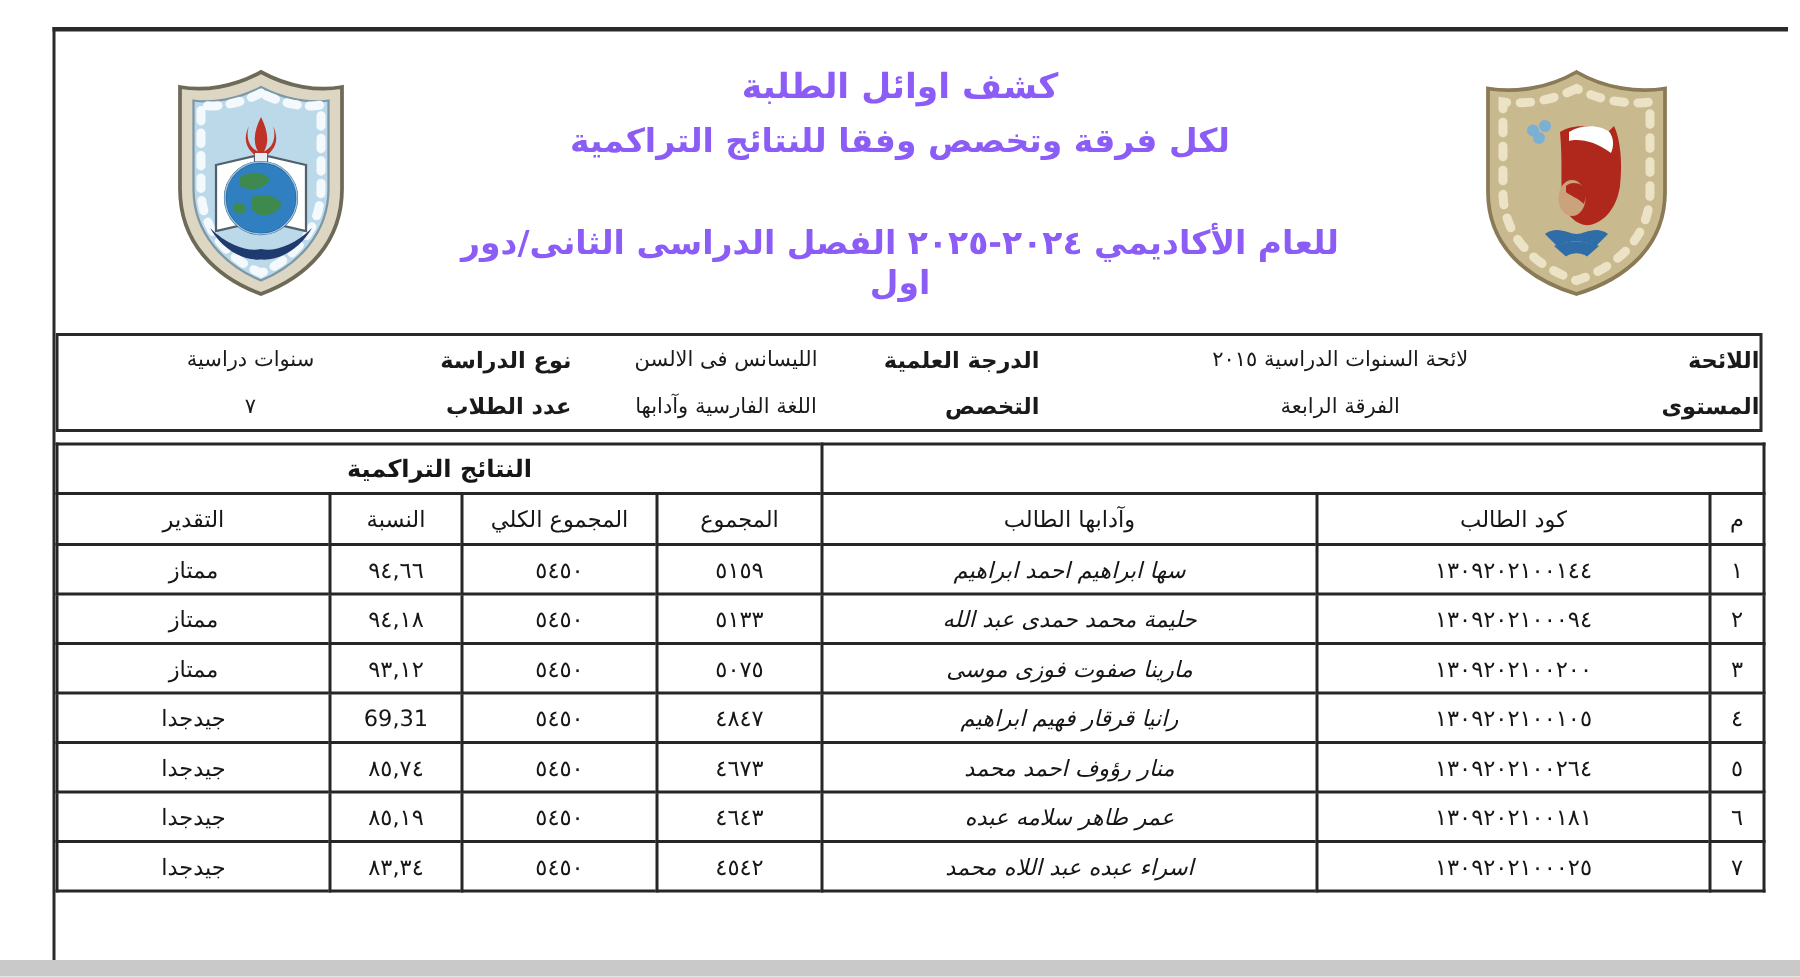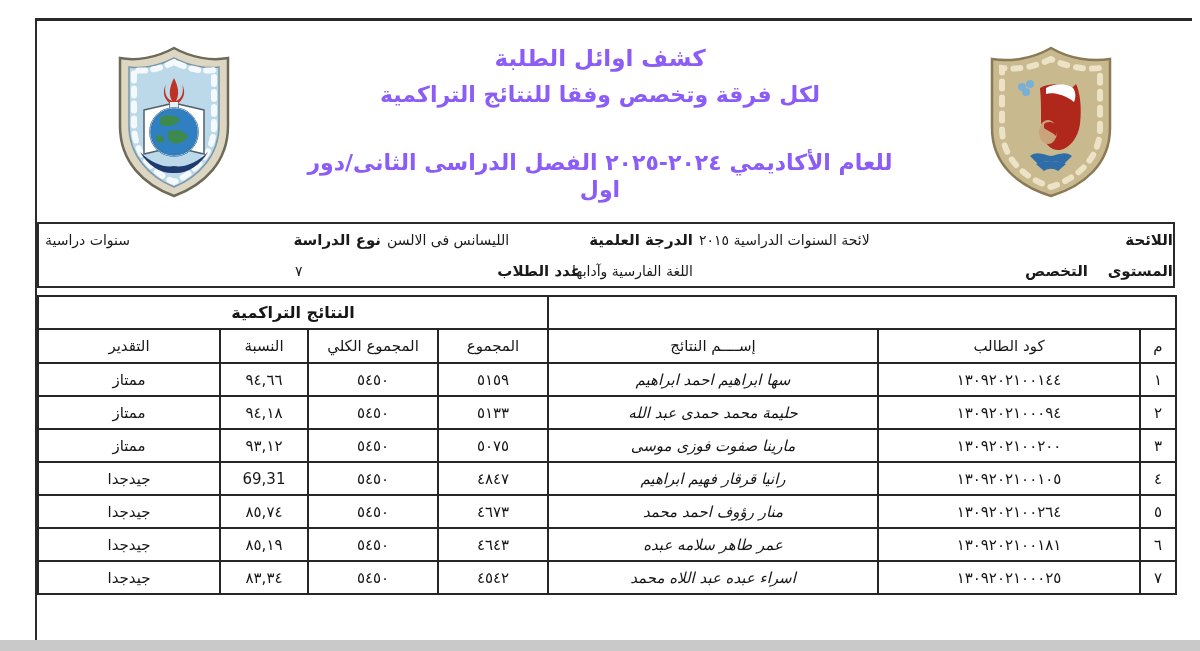--- a/index.html
+++ b/index.html
@@ -30,21 +30,21 @@
   .info-box {
     position:absolute; left:37px; top:222px; width:1134px; height:62px;
     border:2px solid #2a2a2a; background:#ffffff; direction:rtl;
     display:flex; flex-direction:column; justify-content:space-around;
   }
   .info-row {
     display:grid; align-items:center; height:29px;
     grid-template-columns:85px 395px 112px 200px 92px auto;
   }
   .info-label { font-weight:bold; font-size:15px; text-align:right; white-space:nowrap; padding-left:4px; }
-  .info-value { font-size:14px; text-align:left; white-space:nowrap; padding-left:6px; }
+  .info-value { font-size:14px; text-align:center; white-space:nowrap; padding-left:6px; }
 
   
   table.results {
     position:absolute; left:37px; top:295px; direction:rtl;
     border-collapse:collapse; table-layout:fixed; background:#fff;
   }
   table.results td, table.results th {
     border:2px solid #262626; padding:0; overflow:hidden;
     font-size:15px; color:#161616; vertical-align:middle;
   }
@@ -111,20 +111,21 @@
   <div class="info-row">
     <div class="info-label">اللائحة</div>
     <div class="info-value">لائحة السنوات الدراسية ٢٠١٥</div>
     <div class="info-label">الدرجة العلمية</div>
     <div class="info-value">الليسانس فى الالسن</div>
     <div class="info-label">نوع الدراسة</div>
     <div class="info-value">سنوات دراسية</div>
   </div>
   <div class="info-row">
     <div class="info-label">المستوى</div>
+    <div class="info-value">الفرقة الرابعة</div>
     <div class="info-label">التخصص</div>
     <div class="info-value">اللغة الفارسية وآدابها</div>
     <div class="info-label">عدد الطلاب</div>
     <div class="info-value">٧</div>
   </div>
 </div>
 
 <table class="results">
   <colgroup>
     <col style="width:36px">
@@ -136,21 +137,21 @@
       <col style="width:182px">
   </colgroup>
   <thead>
     <tr class="row-group">
       <th colspan="3"></th>
       <th colspan="4">النتائج التراكمية</th>
     </tr>
     <tr class="row-head">
       <th>م</th>
       <th>كود الطالب</th>
-      <th>إســــم النتائج</th>
+      <th>وآدابها الطالب</th>
       <th>المجموع</th>
       <th>المجموع الكلي</th>
       <th>النسبة</th>
       <th>التقدير</th>
     </tr>
   </thead>
   <tbody>
       <tr class="row-data">
         <td class="cell-serial">١</td>
         <td class="cell-code">١٣٠٩٢٠٢١٠٠١٤٤</td>

